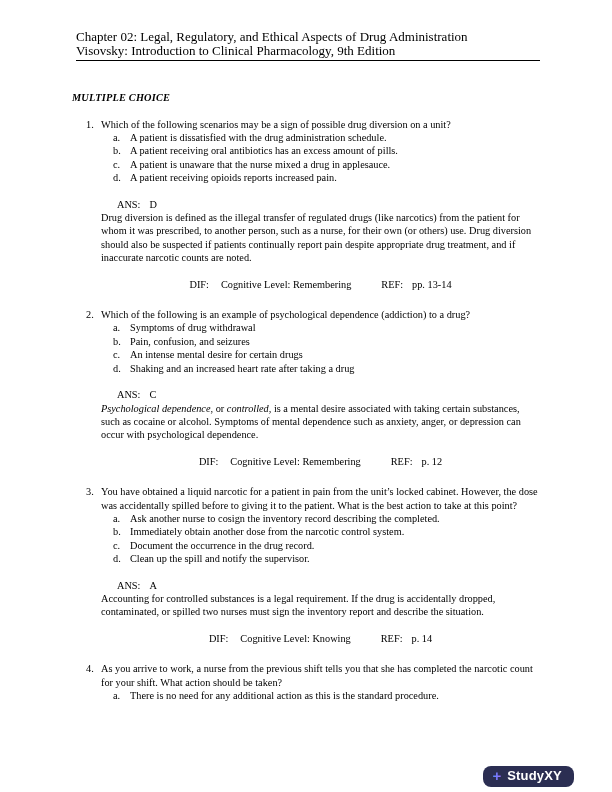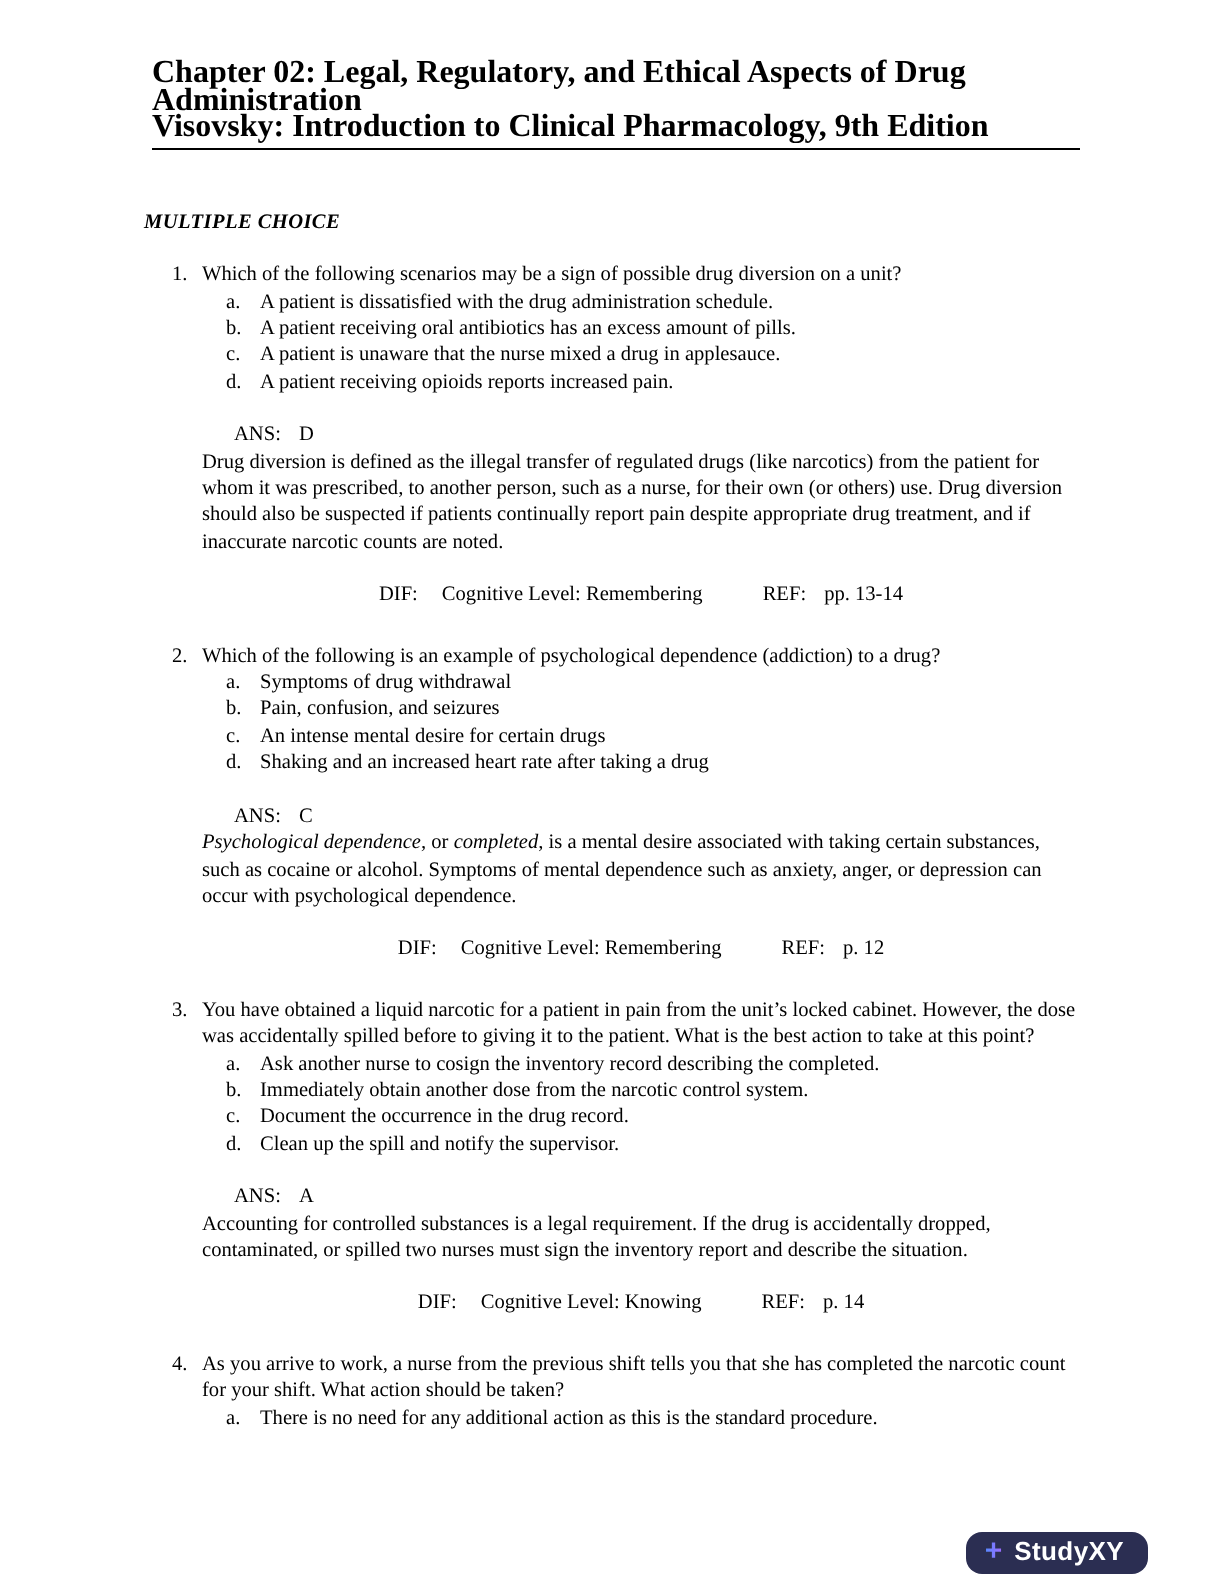--- a/index.html
+++ b/index.html
@@ -9,21 +9,21 @@
     margin:0 auto;
     background:#ffffff;
     font-family:"Liberation Serif","DejaVu Serif",serif;
     font-size:10.3px;
     line-height:13.4px;
     color:#000;
     overflow:hidden;
     box-sizing:border-box;
   }
   .content{padding:30px 72px 0 76px;}
-  .doc-header{font-weight:bold;font-size:16px;line-height:13.6px;}
+  .doc-header{font-weight:normal;font-size:13px;line-height:13.6px;}
   .header-rule{border:none;border-top:1.4px solid #000;margin:3px 0 0 0;}
   .section-title{font-weight:bold;margin:30px 0 13px -4px;letter-spacing:.2px;font-style:italic;}
   .q{display:flex;margin-bottom:17px;}
   .q-num{flex:0 0 15px;margin-left:10px;}
   .q-body{flex:1;}
   .opt{display:flex;}
   .opt-letter{flex:0 0 17px;margin-left:12px;}
   .opt-text{flex:1;}
   .ans-line{margin-top:13px;margin-left:16px;}
   .ans-value{margin-left:9px;}
@@ -120,21 +120,21 @@
 
   <div class="opt">
     <span class="opt-letter">d.</span>
     <span class="opt-text">Shaking and an increased heart rate after taking a drug</span>
   </div>
 </div>
       <div>
         <div class="ans-line">
           <span class="ans-label">ANS:</span><span class="ans-value">C</span>
         </div>
-        <div class="rationale"><span class="i">Psychological dependence</span><span>, or </span><span class="i">completed</span><span>, is a mental desire associated with taking certain substances, such as cocaine or alcohol. Symptoms of mental dependence such as anxiety, anger, or depression can occur with psychological dependence.</span></div>
+        <div class="rationale"><span class="i">Psychological dependence</span><span>, or </span><span class="i">controlled</span><span>, is a mental desire associated with taking certain substances, such as cocaine or alcohol. Symptoms of mental dependence such as anxiety, anger, or depression can occur with psychological dependence.</span></div>
         <div class="dif-line">
           <span>DIF:</span><span class="dif-value">Cognitive Level: Remembering</span><span>REF:</span><span class="ref-value">p. 12</span>
         </div>
       </div>
     </div>
   </div>
 
   <div class="q">
     <div class="q-num">3.</div>
     <div class="q-body">

